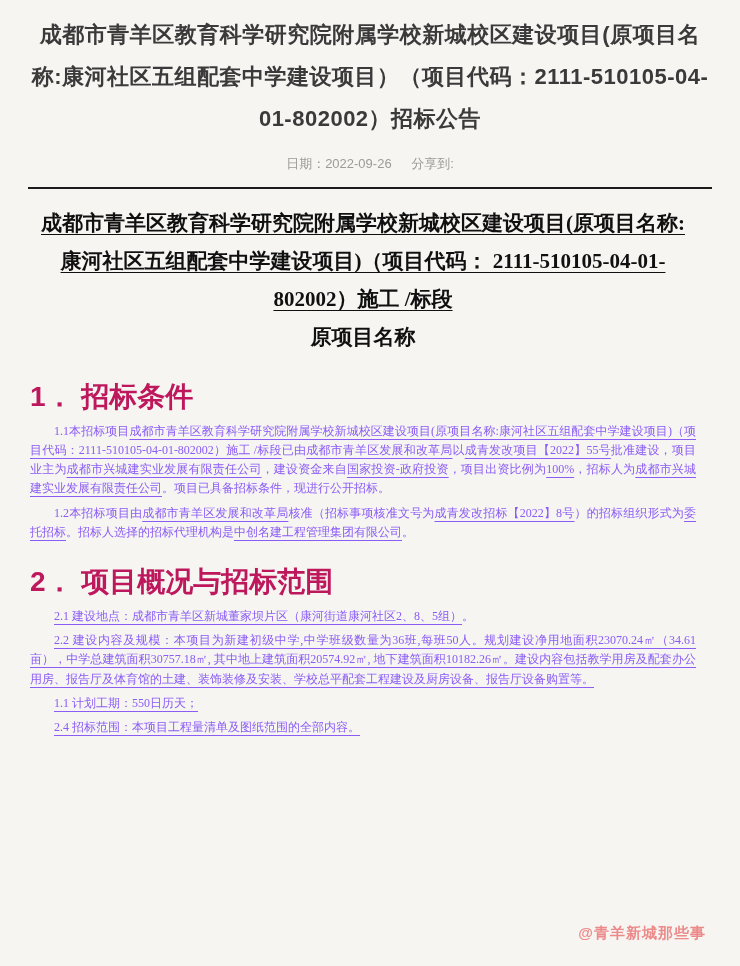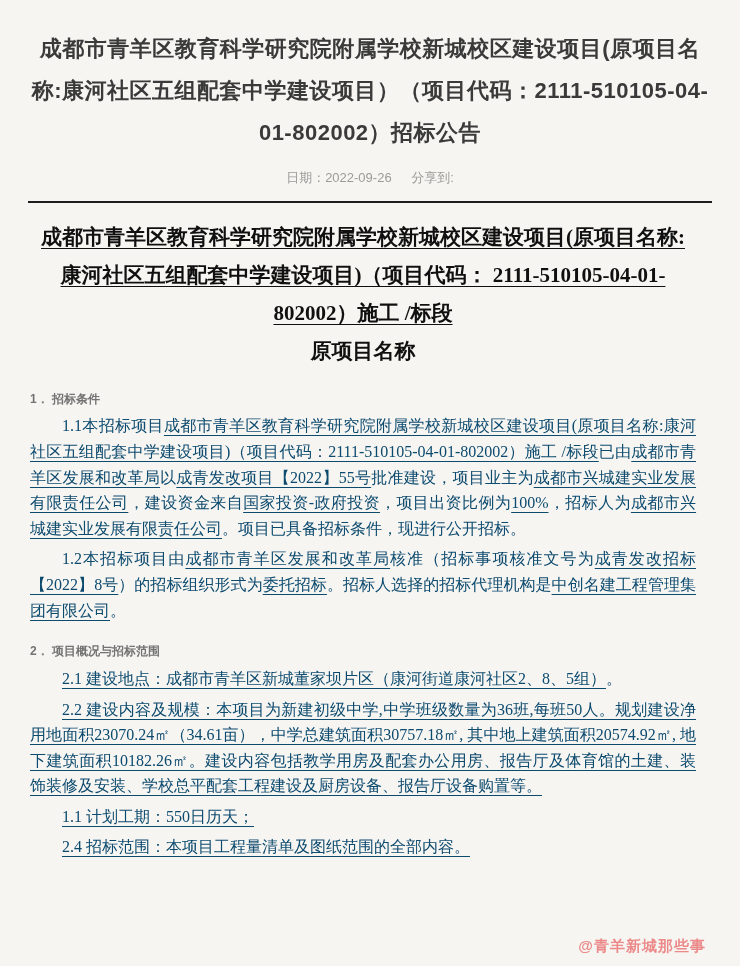--- a/index.html
+++ b/index.html
@@ -4,21 +4,21 @@
 <style>
   * { margin:0; padding:0; box-sizing:border-box; }
   html,body { width:740px; height:966px; }
   body {
     position:relative;
     background:#f6f5f2;
     color:#222;
     font-family:"Liberation Sans","DejaVu Sans",sans-serif;
     overflow:hidden;
   }
-  .post-header { padding:28px 30px 0 30px; }
+  .post-header { padding:14px 30px 0 30px; }
   .post-title {
     font-size:22px;
     font-weight:700;
     color:#3a3a3a;
     text-align:center;
     line-height:1.9;
     letter-spacing:0.5px;
   }
   .meta {
     margin-top:16px;
@@ -40,44 +40,44 @@
     font-size:21px;
     font-weight:700;
     color:#101010;
     text-align:center;
     line-height:1.8;
     margin:4px 8px 0 8px;
   }
   .doc-title-sub { display:block; }
   .sec-heading {
     font-family:"Liberation Sans","DejaVu Sans",sans-serif;
-    font-size:12px;
+    font-size:28px;
     font-weight:700;
-    color:#737373;
+    color:#be185d;
     margin-top:20px;
     margin-bottom:6px;
     line-height:1.4;
   }
   .para {
-    font-size:16px;
+    font-size:12px;
     line-height:1.6;
     text-align:justify;
     text-indent:2em;
-    color:#0c4a6e;
+    color:#8b5cf6;
     margin-top:5px;
   }
   .u {
     text-decoration:underline;
     text-decoration-thickness:1px;
     text-underline-offset:4px;
   }
   .watermark {
     position:absolute;
     right:34px;
-    bottom:10px;
+    bottom:23px;
     font-size:15px;
     font-weight:700;
     color:#ec8a8a;
     font-family:"Liberation Sans","DejaVu Sans",sans-serif;
     letter-spacing:1px;
   }
 </style>
 </head>
 <body>
 

